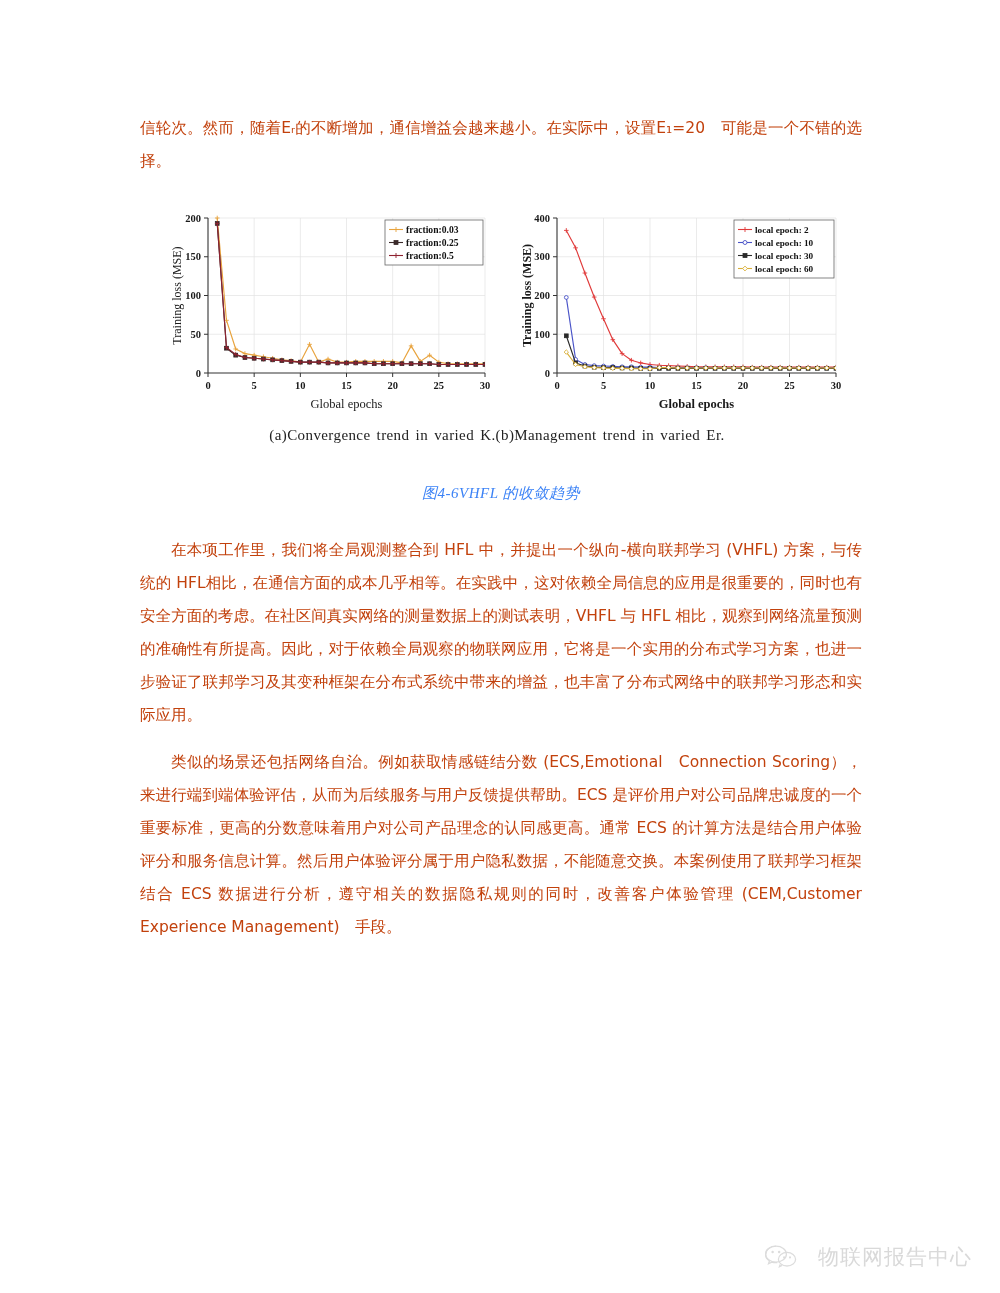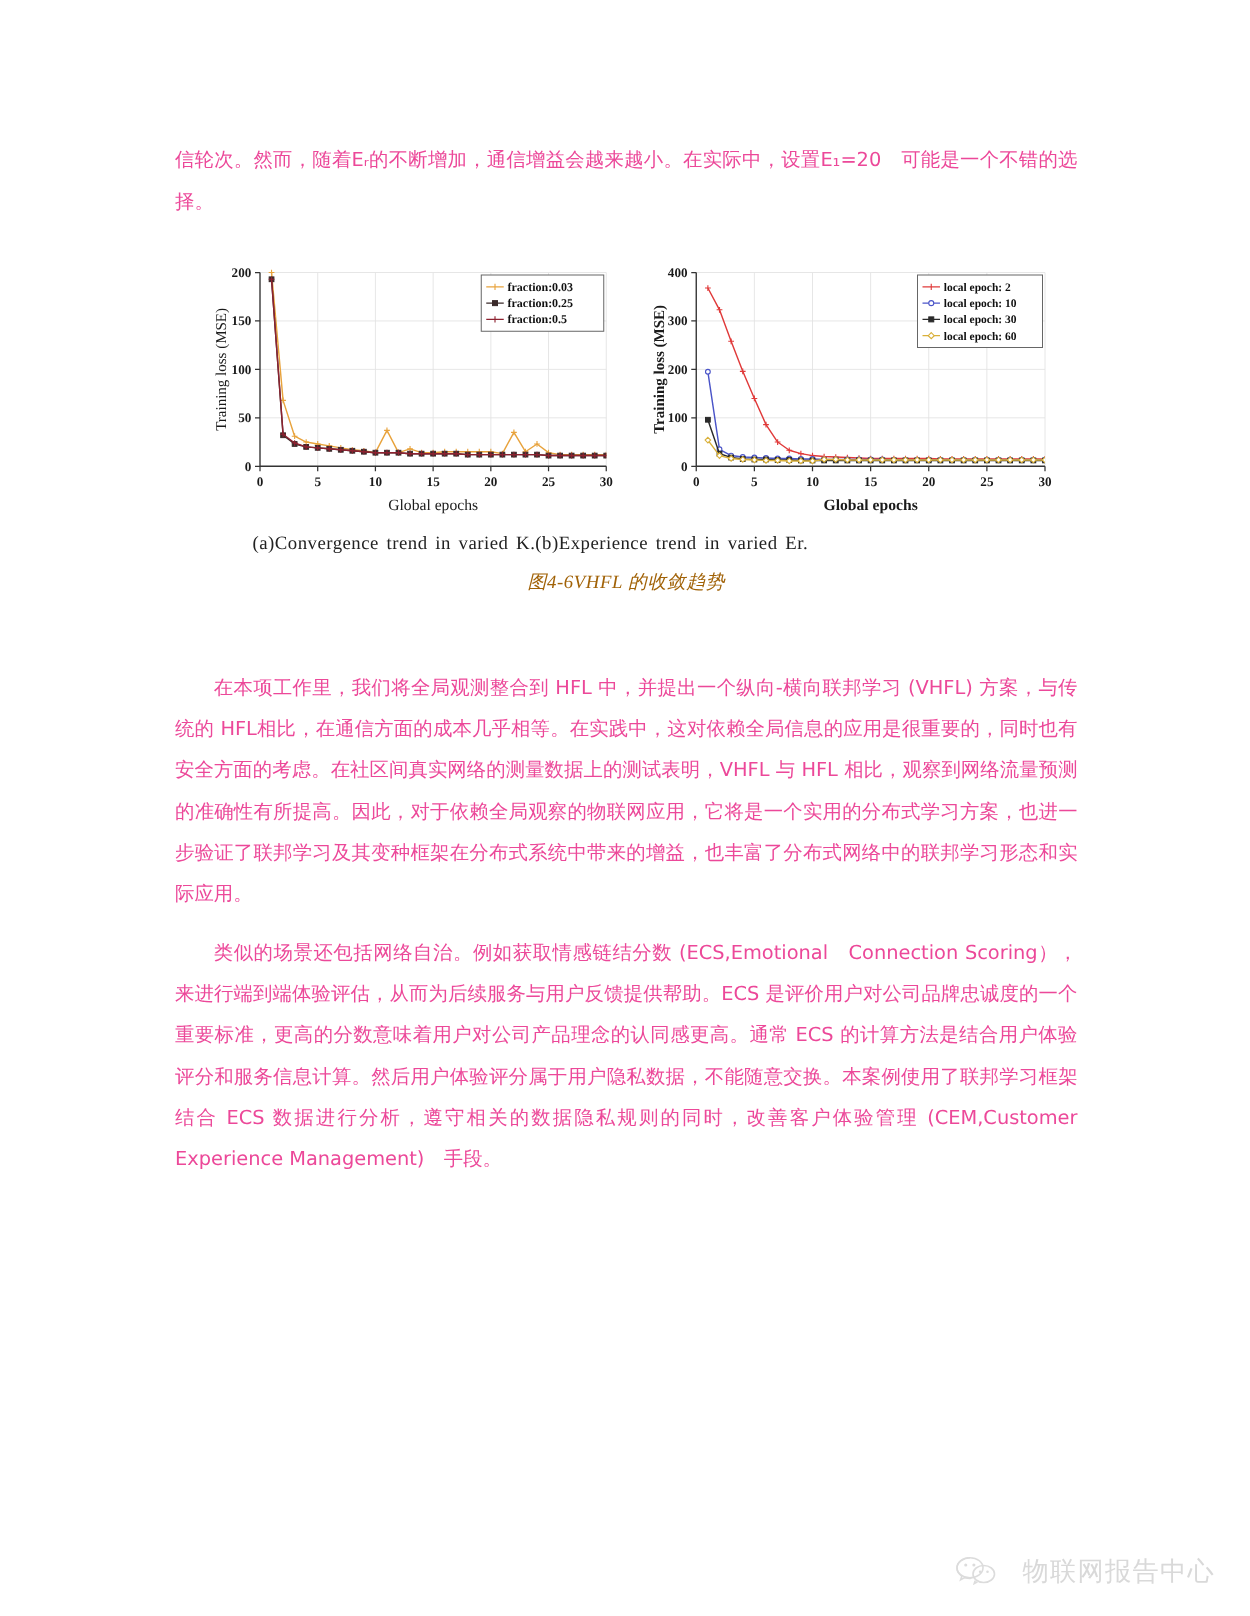--- a/index.html
+++ b/index.html
@@ -26,21 +26,21 @@
     left: 140px;
     top: 112px;
     width: 722px;
   }
 
   
   .para {
     font-family: "DejaVu Sans", sans-serif;
     font-size: 15.5px;
     line-height: 33px;
-    color: #ec4899;
+    color: #c2410c;
     text-align: justify;
     text-justify: inter-character;
     margin: 0;
   }
   .para.bold { font-weight: normal; }
   .para.indent { text-indent: 2em; }
   .gap-s { height: 14px; }
   .gap-m { height: 26px; }
 
   
@@ -58,39 +58,39 @@
   }
   .chart-box {
     position: relative;
     width: 325px;
     height: 205px;
   }
   .chart-svg { display: block; }
 
   .subcaptions {
     display: flex;
-    justify-content: flex-start;
+    justify-content: center;
     padding-left: 62px;
     padding-right: 70px;
     margin-top: 14px;
   }
   .subcaption {
     font-family: "Liberation Serif", serif;
     font-size: 15px;
     color: #222;
     letter-spacing: 0.4px;
     word-spacing: 2px;
   }
   .fig-caption {
     text-align: center;
-    margin-top: 12px;
+    margin-top: 40px;
     font-family: "Liberation Serif", serif;
     font-style: italic;
     font-size: 15px;
-    color: #a16207;
+    color: #3b82f6;
     letter-spacing: 0.5px;
   }
 
   
   .footer {
     position: absolute;
     right: 28px;
     bottom: 22px;
     display: flex;
     align-items: center;
@@ -547,21 +547,21 @@
               <line x1="219" y1="60.5" x2="233" y2="60.5" stroke="#d9b03a" stroke-width="1.1"></line>
               <polygon points="226,58.1 228.4,60.5 226,62.9 223.6,60.5" fill="#fff" stroke="#d9b03a" stroke-width="0.9"></polygon>
               <text x="236" y="63.7" font-family="&quot;Liberation Serif&quot;, serif" font-size="9.2" font-weight="bold" fill="#111">local epoch: 60</text>
             </svg>
         </div>
 
       </div>
 
       <div class="subcaptions">
         <span class="subcaption">(a)Convergence trend in varied K.</span>
-        <span class="subcaption">(b)Experience trend in varied Er.</span>
+        <span class="subcaption">(b)Management trend in varied Er.</span>
       </div>
 
       <div class="fig-caption">图4-6VHFL 的收敛趋势</div>
     </div>
 
     <div class="gap-m"></div>
 
     <p class="para bold indent">在本项工作里，我们将全局观测整合到 HFL 中，并提出一个纵向-横向联邦学习 (VHFL) 方案，与传统的 HFL相比，在通信方面的成本几乎相等。在实践中，这对依赖全局信息的应用是很重要的，同时也有安全方面的考虑。在社区间真实网络的测量数据上的测试表明，VHFL 与 HFL 相比，观察到网络流量预测的准确性有所提高。因此，对于依赖全局观察的物联网应用，它将是一个实用的分布式学习方案，也进一步验证了联邦学习及其变种框架在分布式系统中带来的增益，也丰富了分布式网络中的联邦学习形态和实际应用。</p>
 
     <div class="gap-s"></div>

